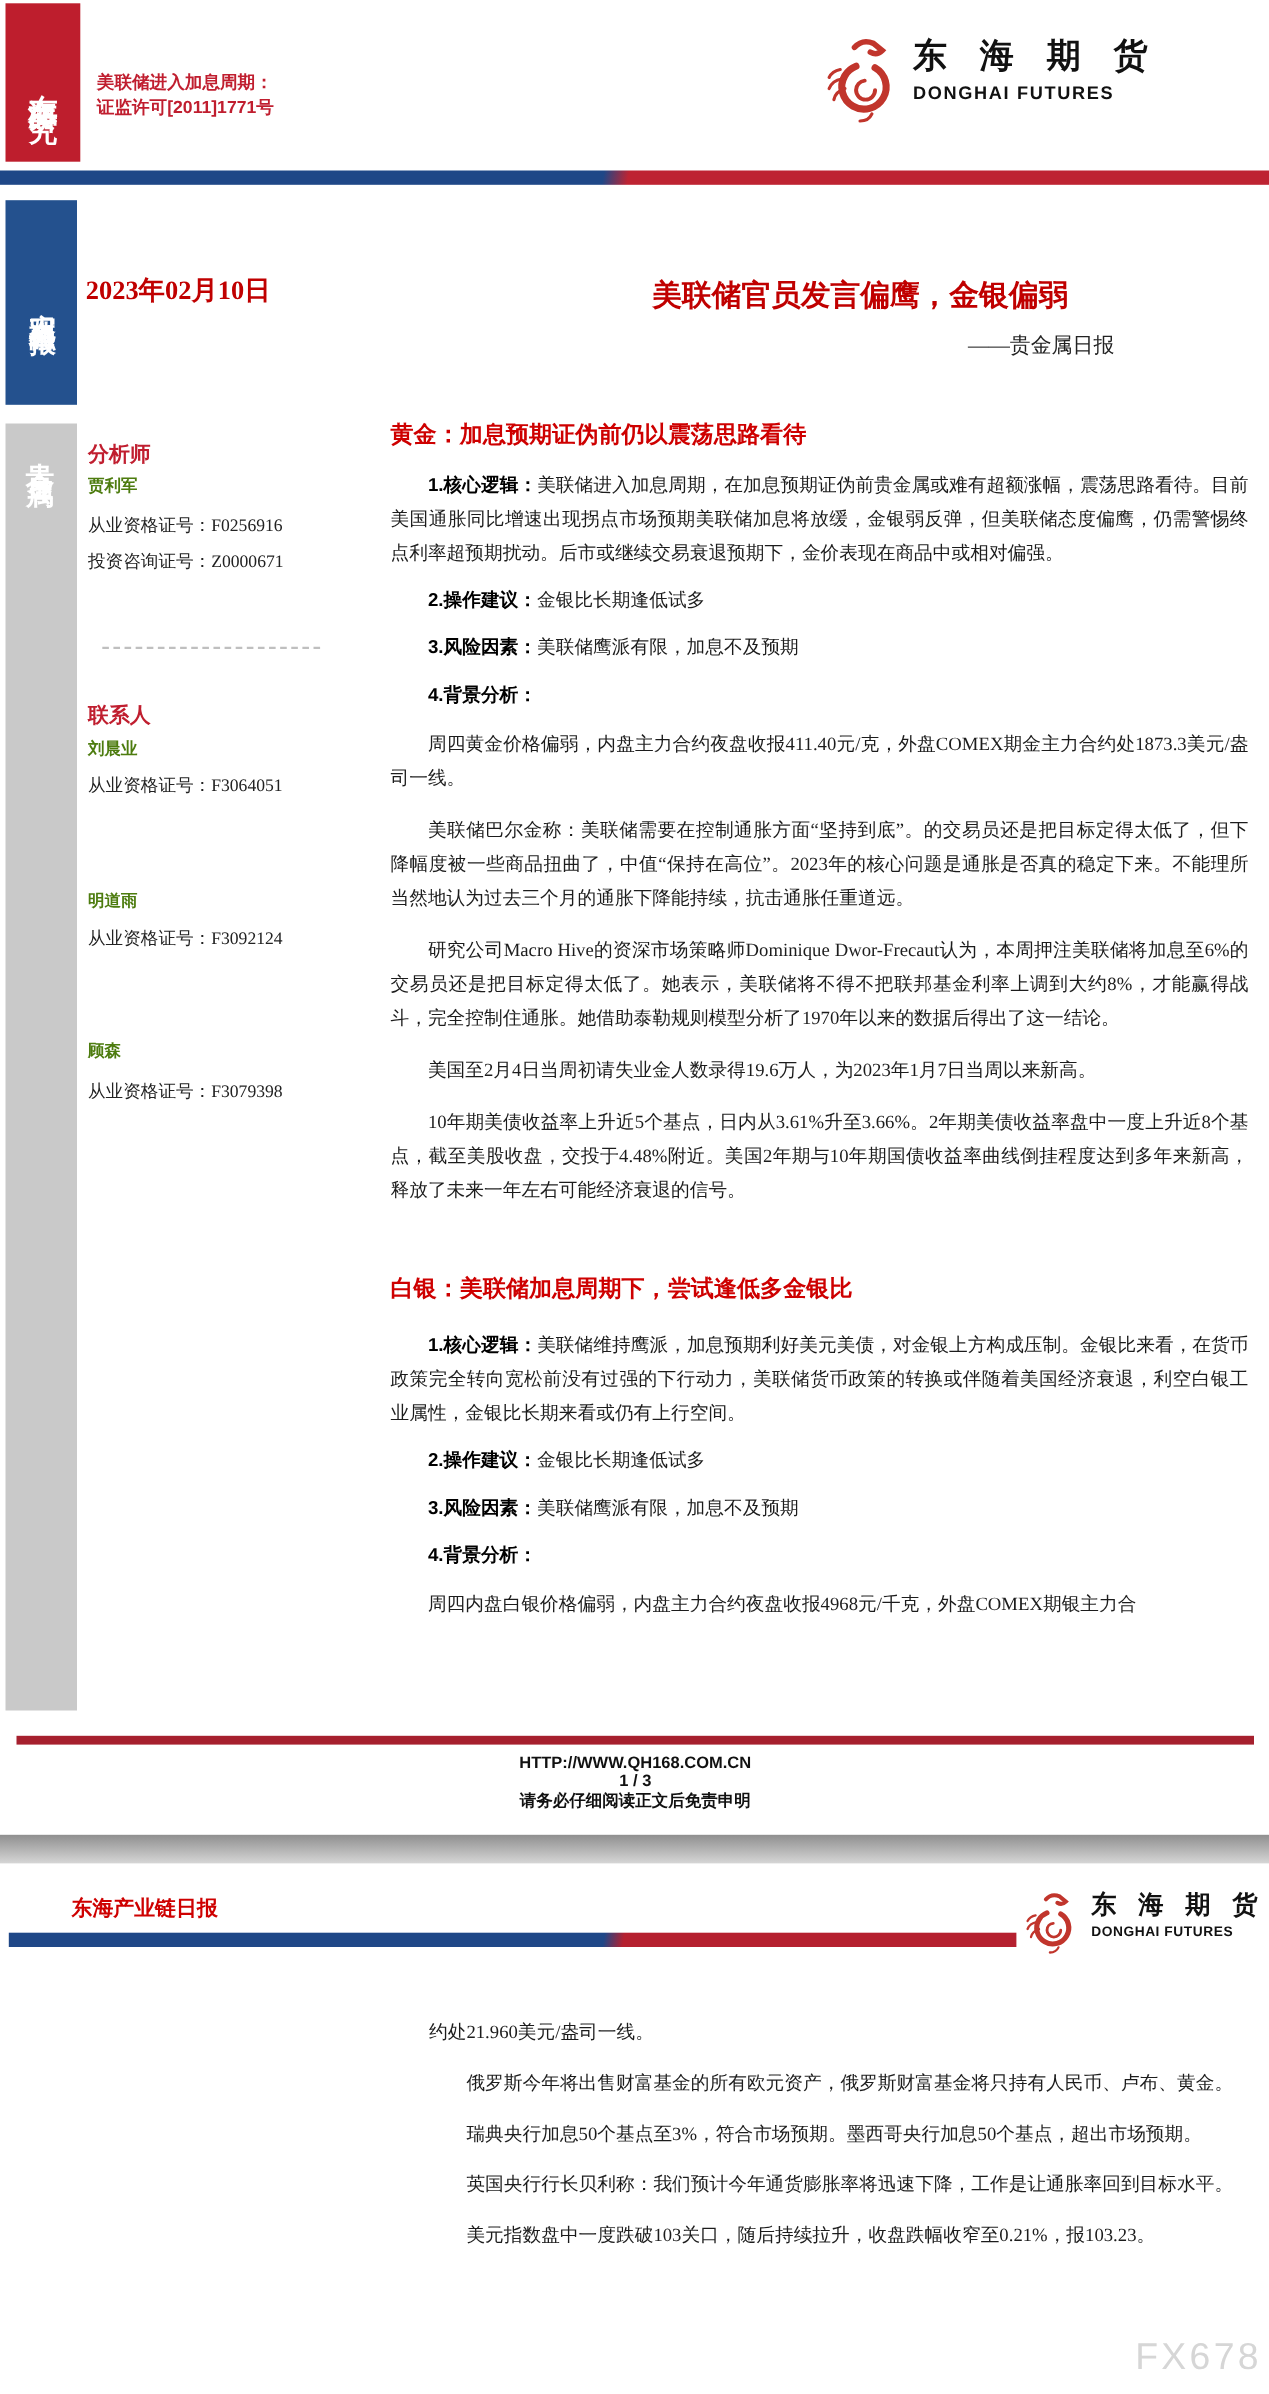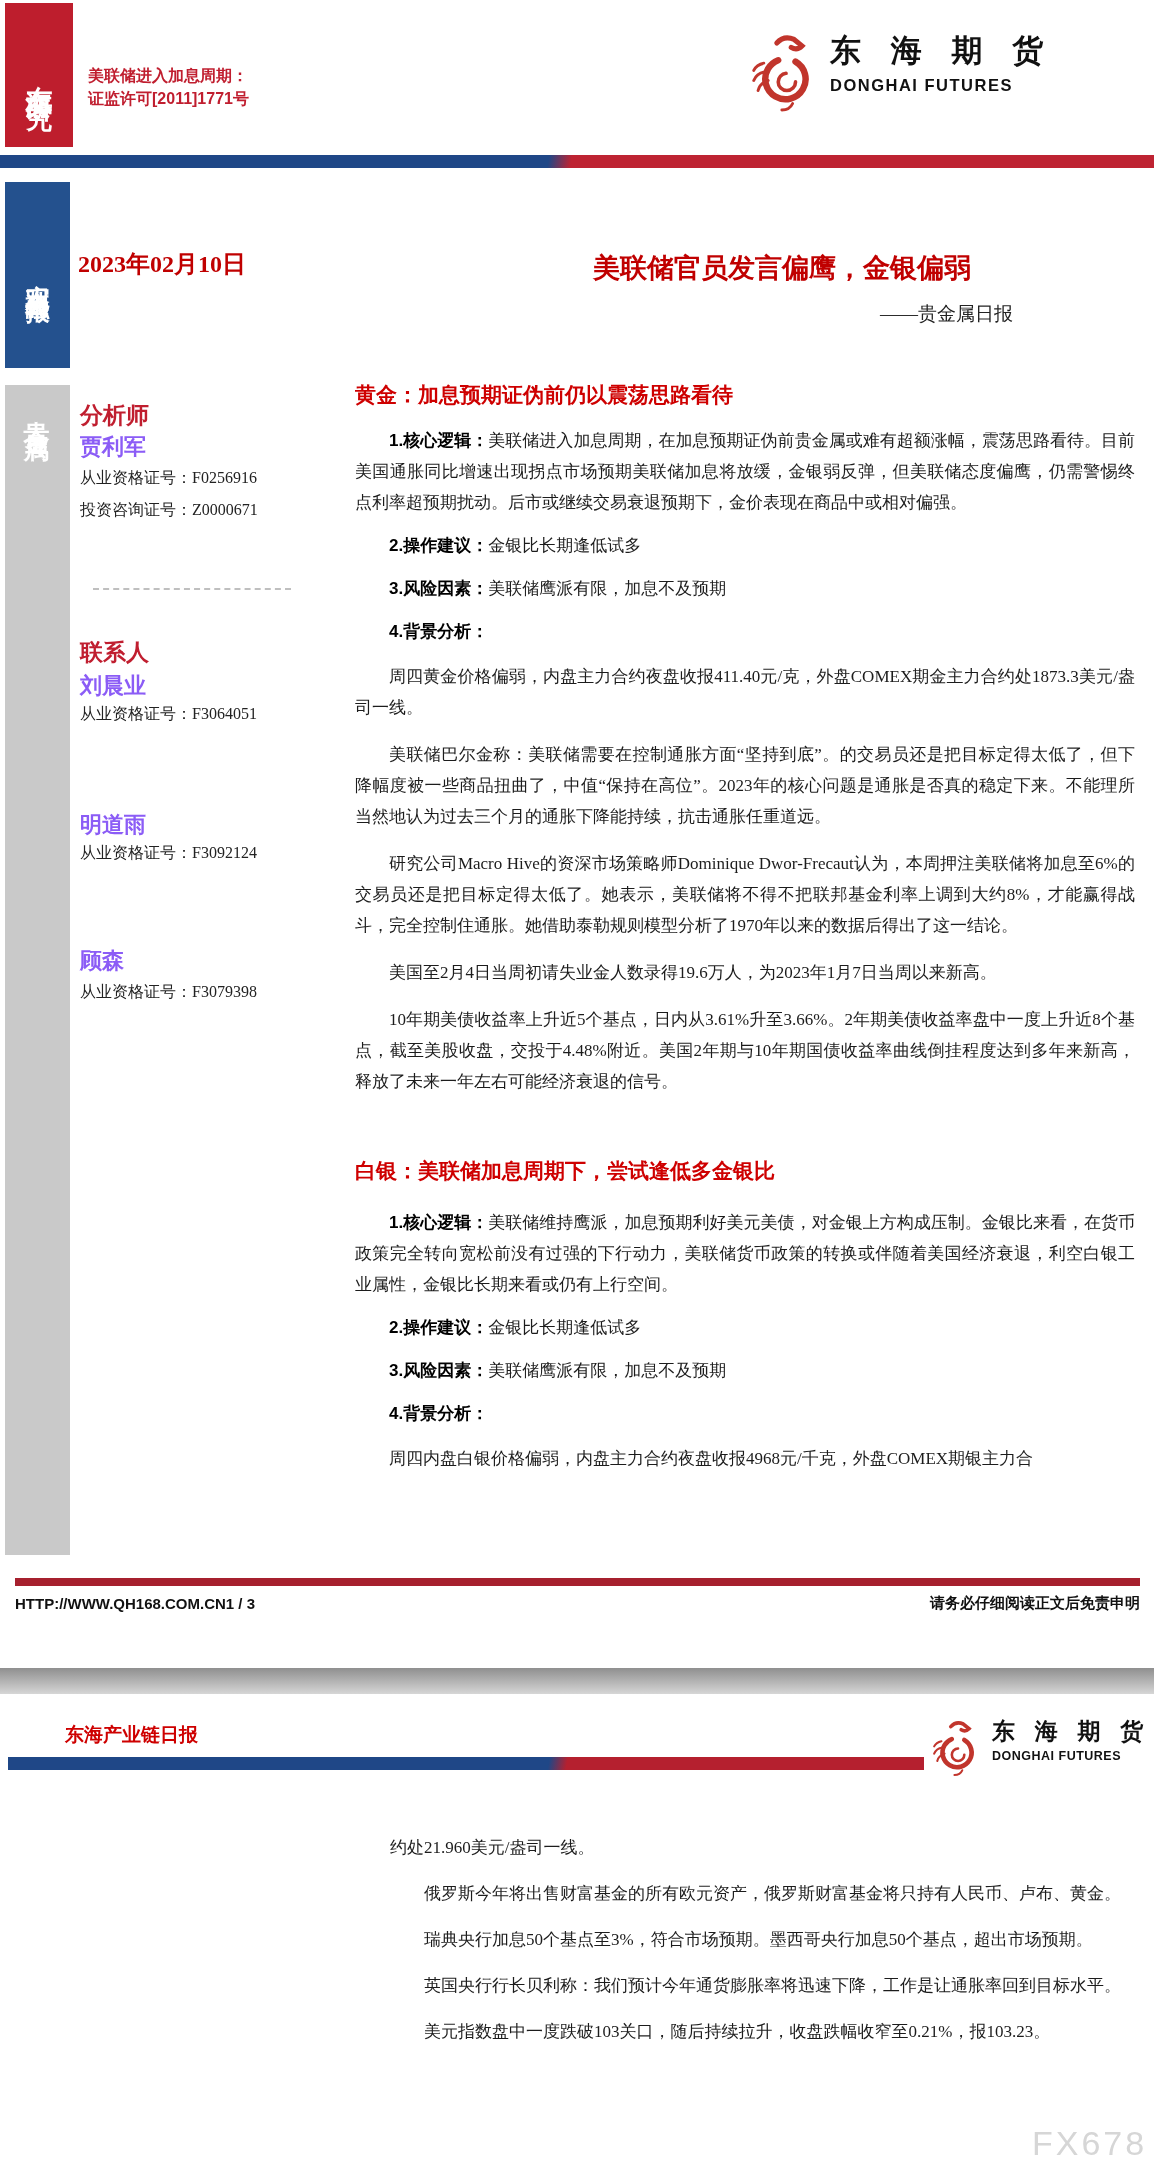--- a/index.html
+++ b/index.html
@@ -28,22 +28,22 @@
   .blue-box .v-text{font-size:24px;letter-spacing:3px;}
   .date{left:78px;top:248px;color:#C00000;font-weight:bold;font-size:24px;}
   .main-title{left:593px;top:250px;color:#C00000;font-weight:bold;font-size:27px;white-space:nowrap;}
   .subtitle{left:880px;top:301px;color:#222;font-size:19px;white-space:nowrap;}
 
   
   .gray-box{left:5px;top:385px;width:65px;height:1170px;background:#C9C9C9;
             display:flex;justify-content:center;padding-top:14px;box-sizing:border-box;}
   .gray-box .v-text{font-size:26px;letter-spacing:9px;color:#fff;}
   .side{left:80px;width:240px;white-space:nowrap;}
-  .side-label{color:#C01E2F;font-weight:bold;font-size:23px;font-family:"Liberation Sans",sans-serif;}
-  .side-name{color:#8b5cf6;font-weight:bold;font-size:22px;font-family:"Liberation Sans",sans-serif;}
+  .side-label{color:#C01E2F;font-weight:bold;font-size:19px;font-family:"Liberation Sans",sans-serif;}
+  .side-name{color:#4d7c0f;font-weight:bold;font-size:15px;font-family:"Liberation Sans",sans-serif;}
   .side-cert{color:#222;font-size:16px;}
   .side-divider{left:93px;top:588px;width:198px;border-top:2px dashed #BFBFBF;height:0;}
 
   
   .col1{left:355px;top:381px;width:780px;}
   .col2{left:390px;top:1833px;width:737px;}
   .sec-head{color:#CE0000;font-weight:bold;font-size:21px;margin:0 0 2px 0;
             font-family:"Liberation Sans",sans-serif;white-space:nowrap;}
   .sec-head.silver{margin-top:60px;}
   p.body{margin:12px 0 0 0;font-size:17px;line-height:31px;text-align:justify;text-indent:2em;color:#1c1c1c;}
@@ -51,21 +51,21 @@
   p.body.bg1{margin-top:14px;}
   p.body.gap{margin-top:16px;}
   p.body.lead-item{margin-top:22px;}
   p.body .lbl{font-family:"Liberation Sans","DejaVu Sans",sans-serif;font-weight:bold;color:#000;}
   .col2 p.body{line-height:30px;margin:16px 0 0 0;}
   .col2 p.body.cont{text-indent:0;margin-top:0;}
 
   
   .bar-footer{left:15px;top:1578px;width:1125px;height:8px;background:#A6202E;}
   .footer-row{left:15px;top:1594px;width:1125px;display:flex;align-items:center;
-              font-family:"Liberation Sans",sans-serif;font-weight:bold;font-size:15px;color:#111;}
+              font-family:"Liberation Sans",sans-serif;font-weight:bold;font-size:15px;color:#111;flex-direction:column;}
   .footer-row .mid{flex:1;text-align:left;}
   .page-gap{left:0;top:1668px;width:1154px;height:26px;
             background:linear-gradient(#8f8f8f,#d6d6d6);}
 
   
   .p2-title{left:65px;top:1722px;color:#CE0000;font-weight:bold;font-size:19px;
             font-family:"Liberation Sans",sans-serif;white-space:nowrap;}
   .bar-p2{left:8px;top:1757px;width:916px;height:13px;
           background:linear-gradient(100deg,#1F4787 0%,#1F4787 59%,#B5202F 61%,#B5202F 100%);}
   .logo-2{left:930px;top:1716px;width:220px;height:76px;}

